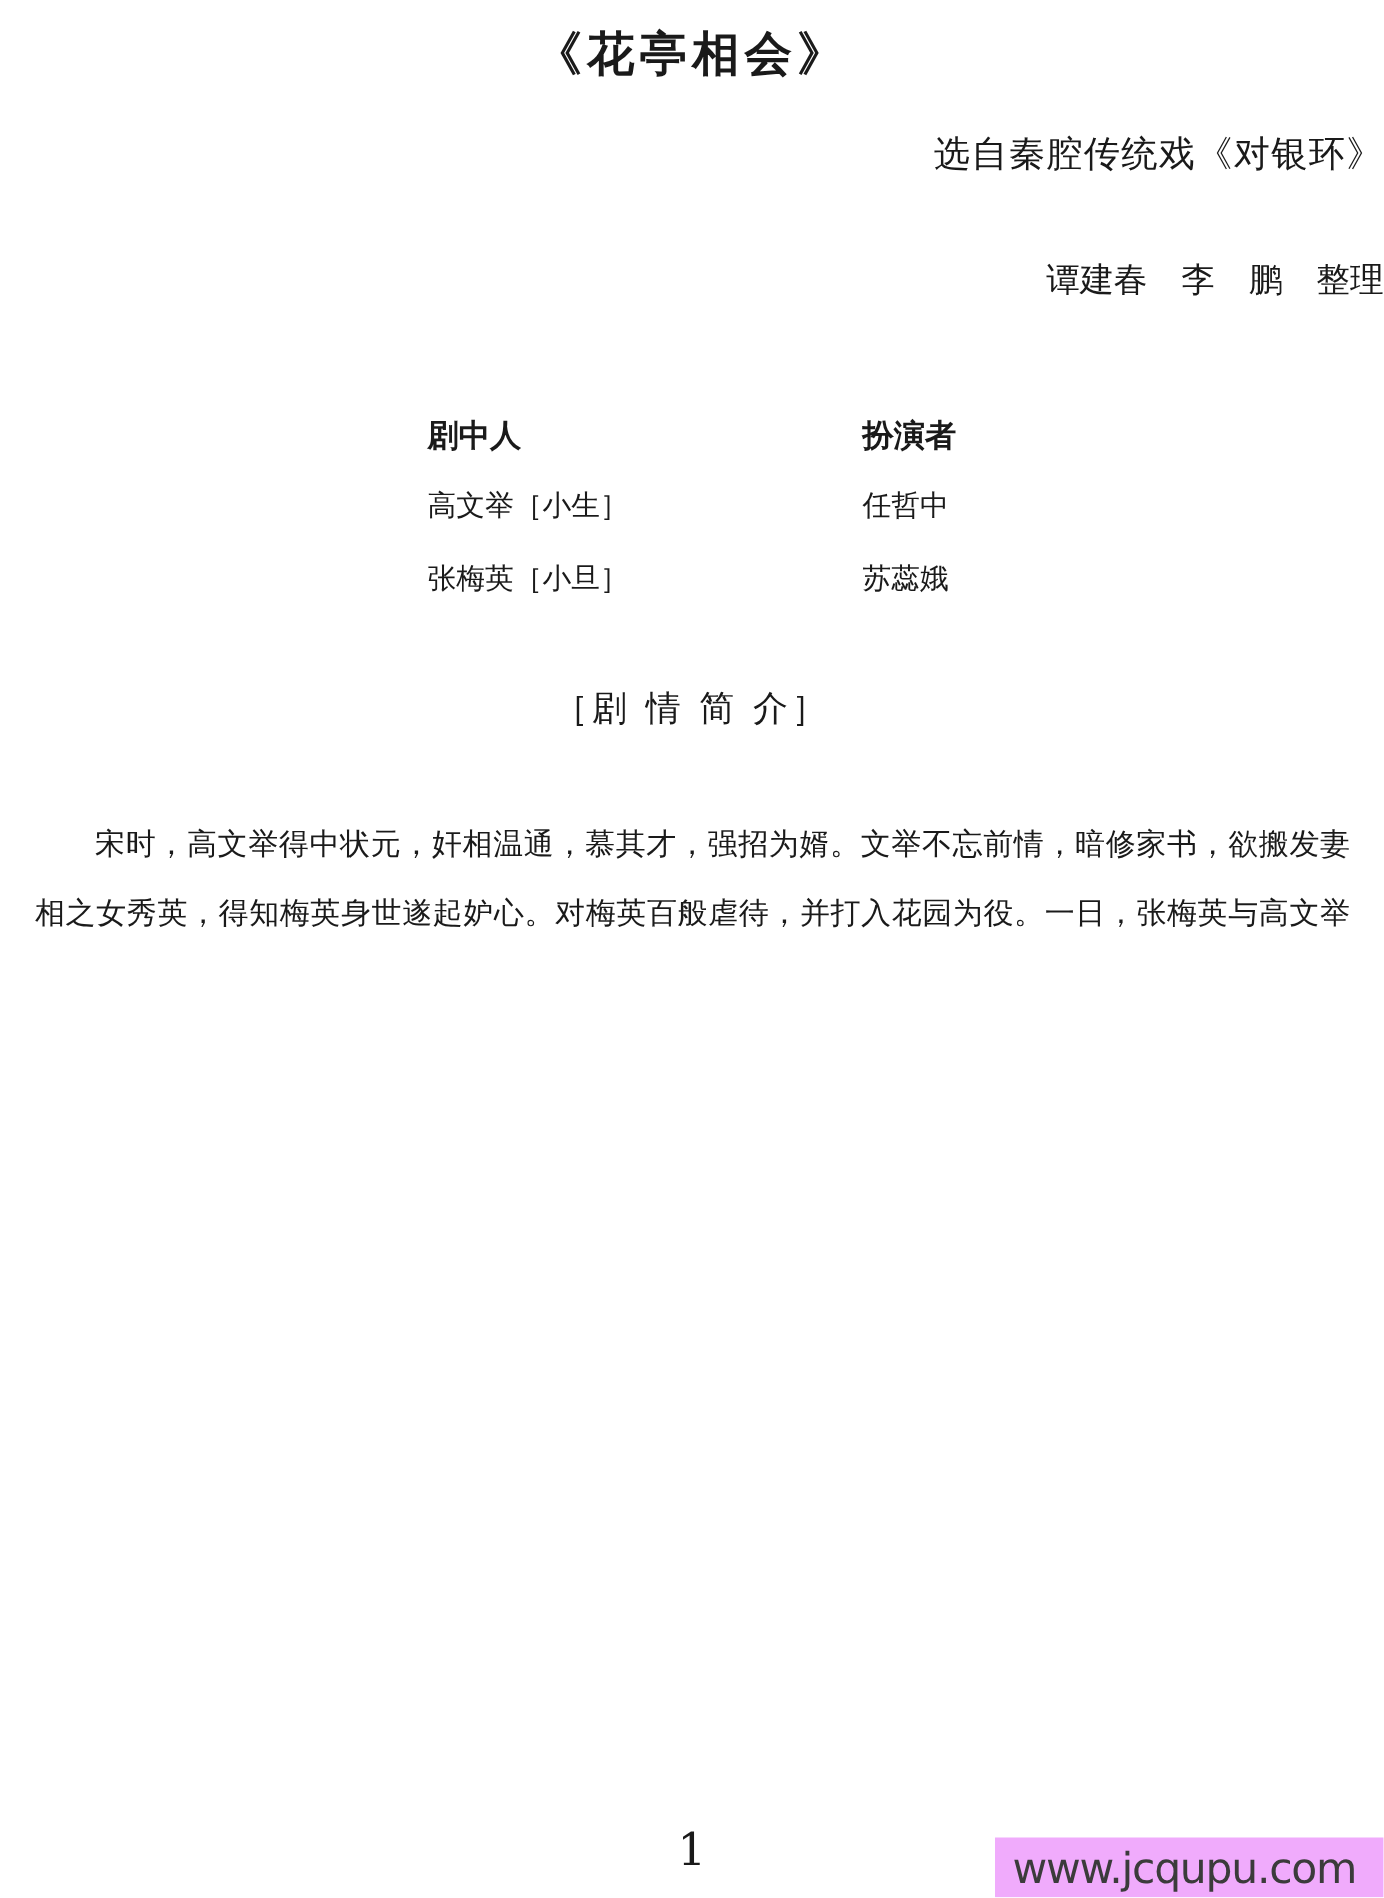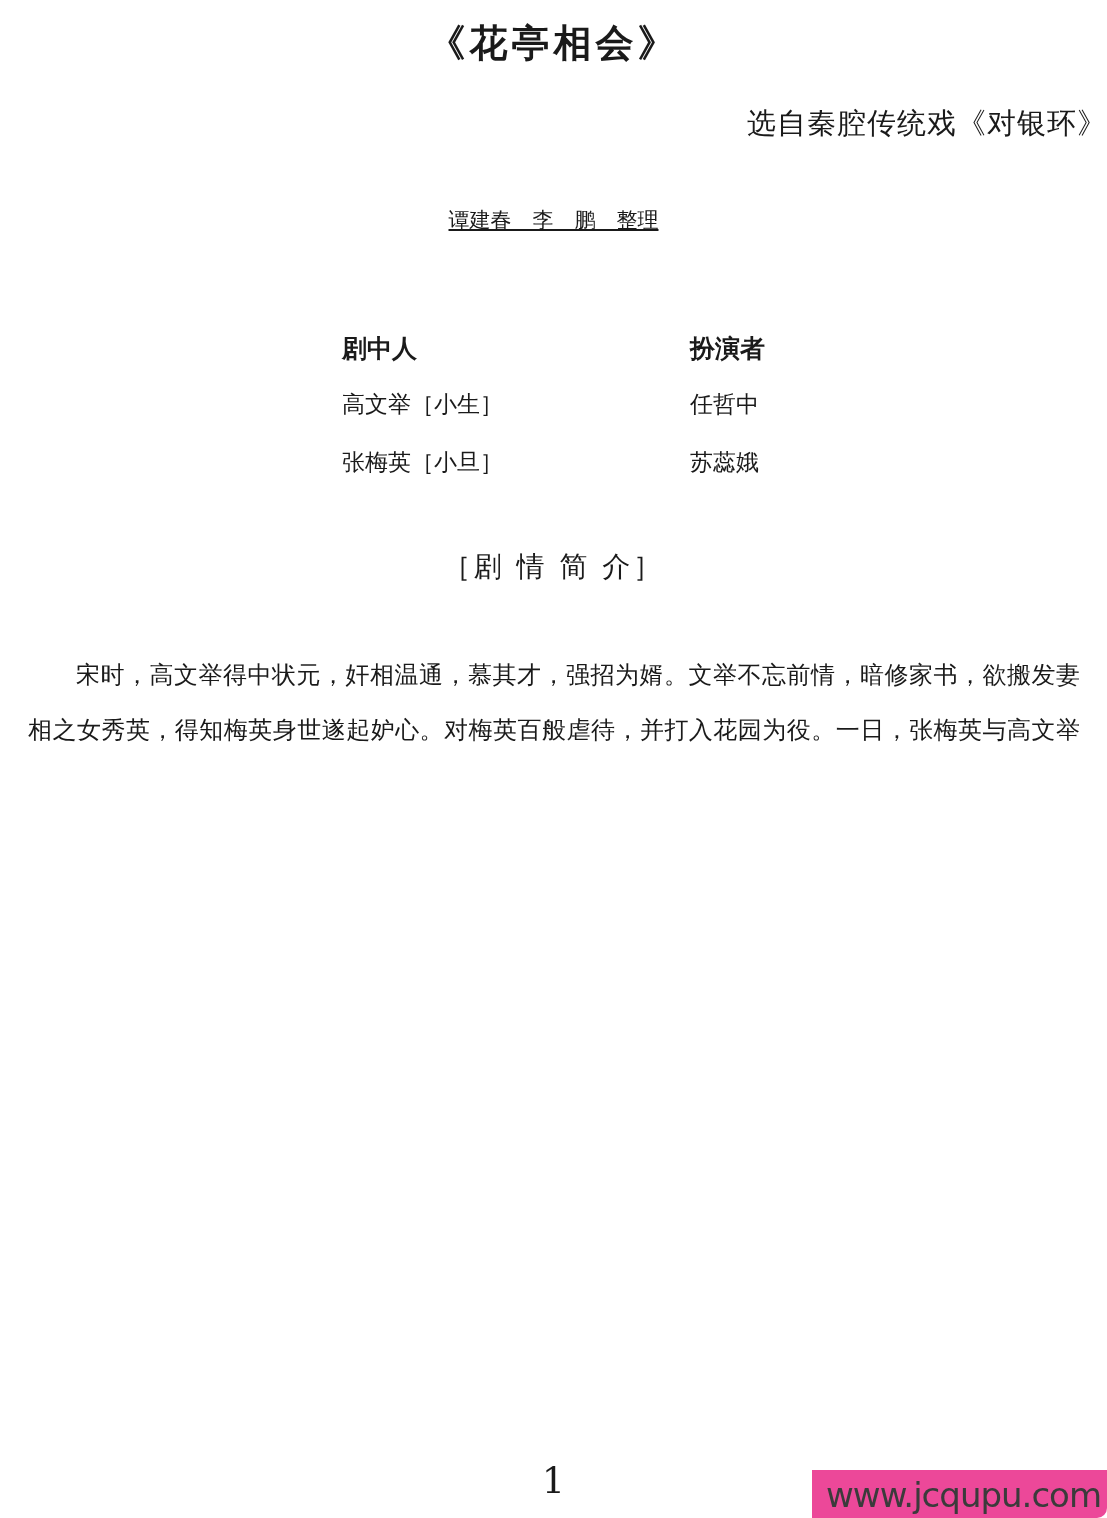--- a/index.html
+++ b/index.html
@@ -3,40 +3,38 @@
 <meta charset="utf-8">
 <style>
   html, body { margin:0; padding:0; background:#ffffff; }
   .page {
     position:relative;
     width:1107px; height:1518px;
     background:#ffffff;
     color:#1a1a1a;
     font-family:"DejaVu Serif","Liberation Serif",serif;
     overflow:hidden;
-    border-radius:10px;
   }
   .doc-title {
     position:absolute; top:18px; left:0; width:100%;
     text-align:center;
     font-size:38px; font-weight:700;
     letter-spacing:4px;
   }
   .doc-subtitle {
     position:absolute; top:104px; left:0; width:100%;
     text-align:right;
     font-size:29px;
     letter-spacing:1px;
     font-family:Liberation Mono, monospace;
   }
   .doc-editors {
     position:absolute; top:206px; left:0; width:100%;
-    text-align:center;
-    font-size:21px;
-    text-decoration:underline;
+    text-align:right;
+    font-size:27px;
   }
   .cast-cell { position:absolute; font-size:23px; }
   .cast-head {
     font-family:"DejaVu Sans","Liberation Sans",sans-serif;
     font-weight:700; font-size:25px;
   }
   .col-role  { left:342px; }
   .col-actor { left:690px; }
   .row-head { top:332px; }
   .row-1    { top:389px; }
@@ -59,22 +57,22 @@
   .body-line.first { text-indent:2em; }
   .body-line.last  { text-align-last:left; }
   .page-number {
     position:absolute; top:1460px; left:0; width:100%;
     text-align:center;
     font-size:36px;
   }
   .watermark {
     position:absolute; right:0; bottom:0;
     height:48px;
-    padding:0 6px 0 14px;
-    background:#ec4899;
+    padding:0 22px 0 14px;
+    background:#f0abfc;
     color:#3b3b3b;
     font-family:"DejaVu Sans","Liberation Sans",sans-serif;
     font-size:34px; line-height:50px;
     letter-spacing:-1px;
     white-space:nowrap;
   }
 </style>
 </head>
 <body>
 

